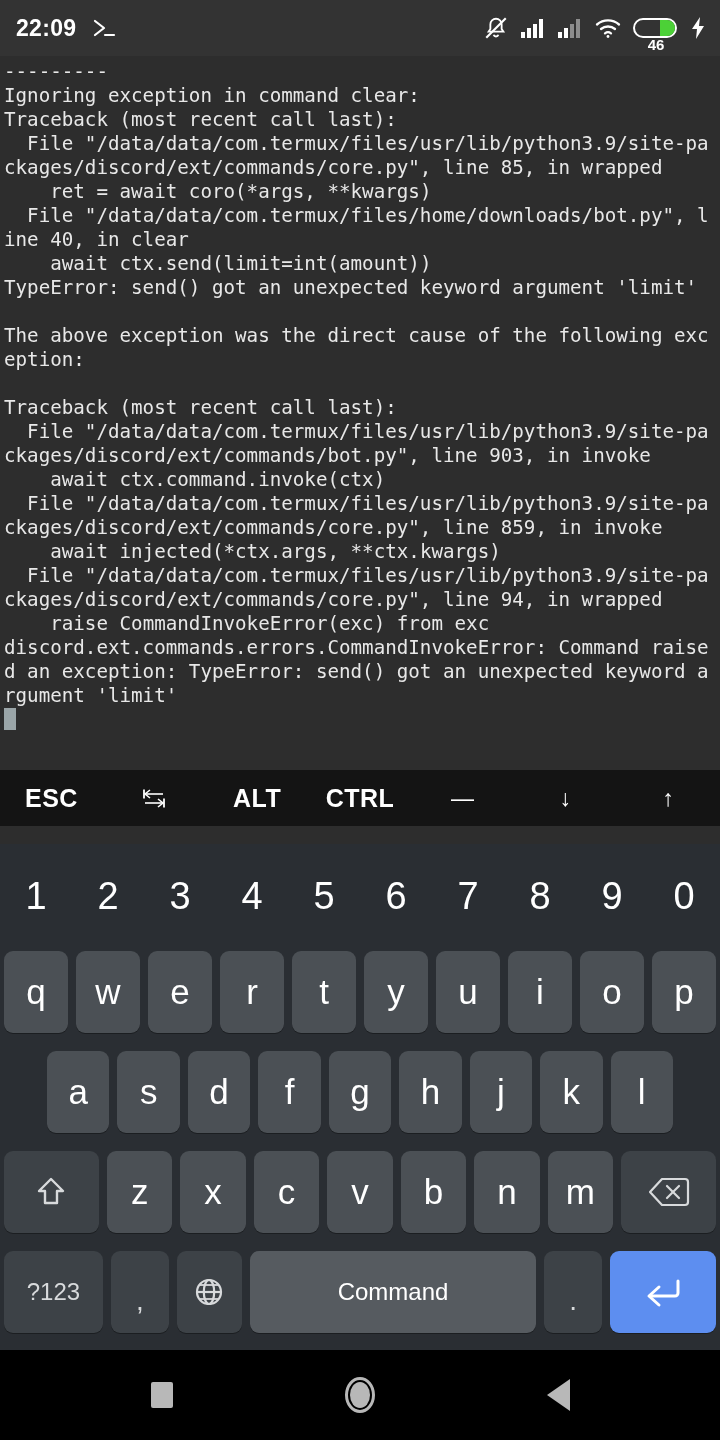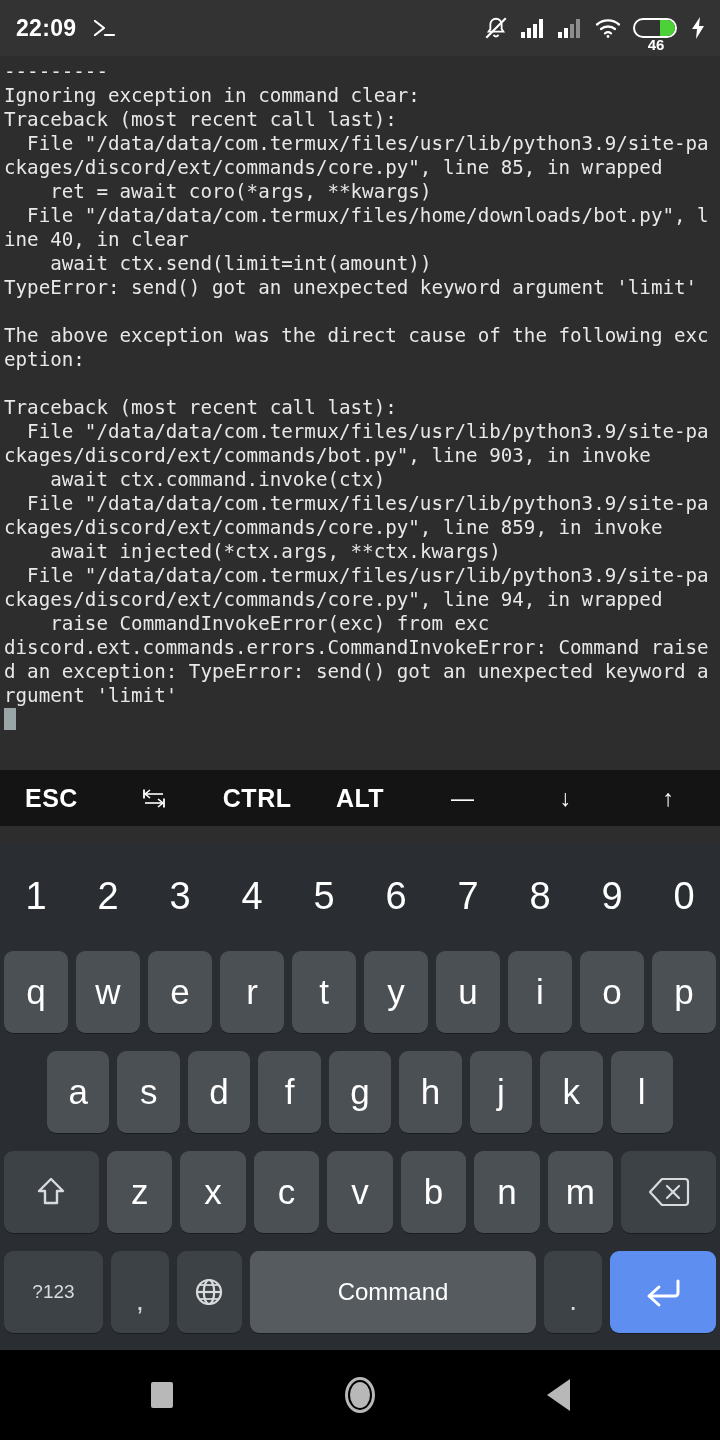--- a/index.html
+++ b/index.html
@@ -71,21 +71,21 @@
     background: #4b5055; border-radius: 9px;
     display: flex; align-items: center; justify-content: center;
     color: #ffffff; font-size: 35px; font-weight: 400;
     box-shadow: 0 1px 0 rgba(0,0,0,.35);
   }
   .key.flat { background: transparent; box-shadow: none; font-size: 38px; }
   .key.dim { background: #3d4247; }
   .key.space { background: #565b60; flex: 4.2 1 0; font-size: 24px; }
   .key.enter { background: #5d8ef0; flex: 1.55 1 0; }
   .key.shift, .key.backspace { flex: 1.45 1 0; }
-  .key.sym123 { flex: 1.45 1 0; font-size: 19px; color: #d8dadc; }
+  .key.sym123 { flex: 1.45 1 0; font-size: 24px; color: #d8dadc; }
   .key.punct { flex: 0.85 1 0; font-size: 28px; color: #d8dadc; align-items: flex-end; padding-bottom: 16px; }
   .key.globe { flex: 0.95 1 0; }
   .row-inset { padding: 0 43px; }
 
   
   .navbar {
     position: absolute; top: 1350px; left: 0; width: 720px; height: 90px;
     background: #000000;
     display: flex; align-items: center; justify-content: center; gap: 128px;
   }
@@ -192,22 +192,22 @@
     <div class="ek sym">
       <svg class="icon-svg" width="30" height="24" viewBox="0 0 30 24">
         <line x1="6" y1="8" x2="24" y2="8" stroke="#ffffff" stroke-width="1.6"></line>
         <polyline points="11,4 6,8 11,12" fill="none" stroke="#ffffff" stroke-width="1.6"></polyline>
         <line x1="5" y1="3.5" x2="5" y2="12.5" stroke="#ffffff" stroke-width="1.8"></line>
         <line x1="6" y1="17" x2="24" y2="17" stroke="#ffffff" stroke-width="1.6"></line>
         <polyline points="19,13 24,17 19,21" fill="none" stroke="#ffffff" stroke-width="1.6"></polyline>
         <line x1="25" y1="12.5" x2="25" y2="21.5" stroke="#ffffff" stroke-width="1.8"></line>
       </svg>
     </div>
+    <div class="ek">ALT</div>
     <div class="ek">CTRL</div>
-    <div class="ek">ALT</div>
     <div class="ek sym">—</div>
     <div class="ek sym">↓</div>
     <div class="ek sym">↑</div>
   </div>
 
   <div class="keyboard">
 
     <div class="krow numbers">
       <div class="key flat">1</div>
       <div class="key flat">2</div>

